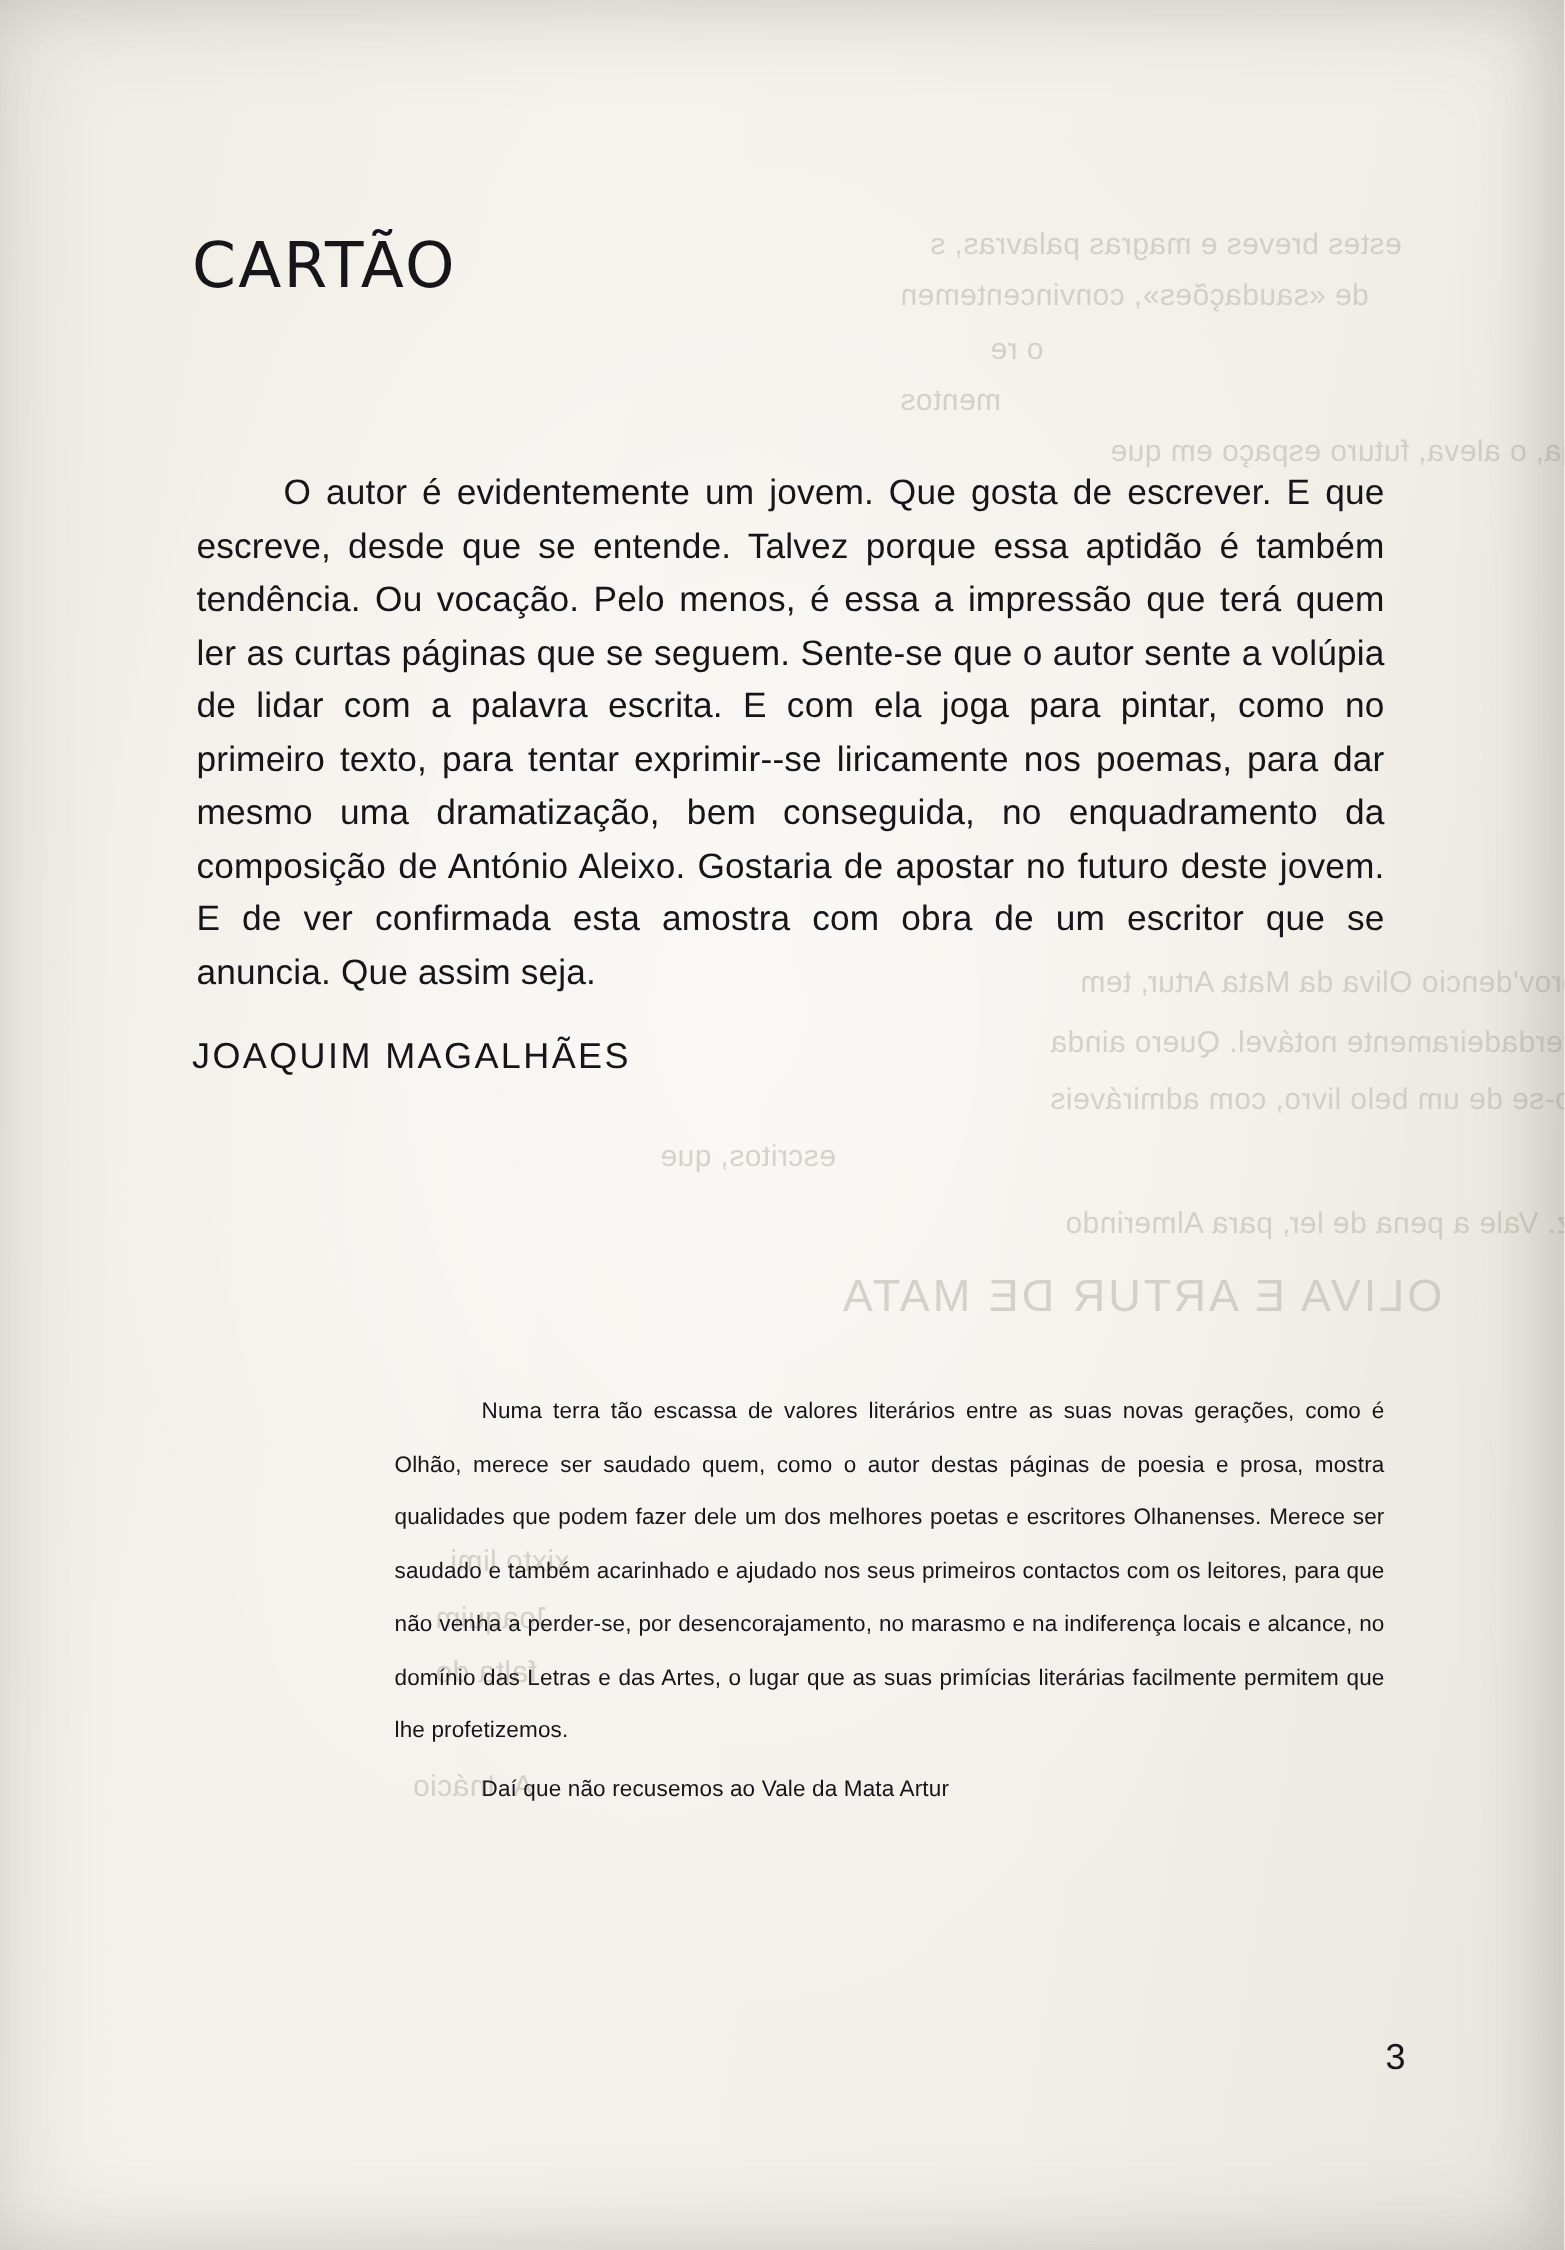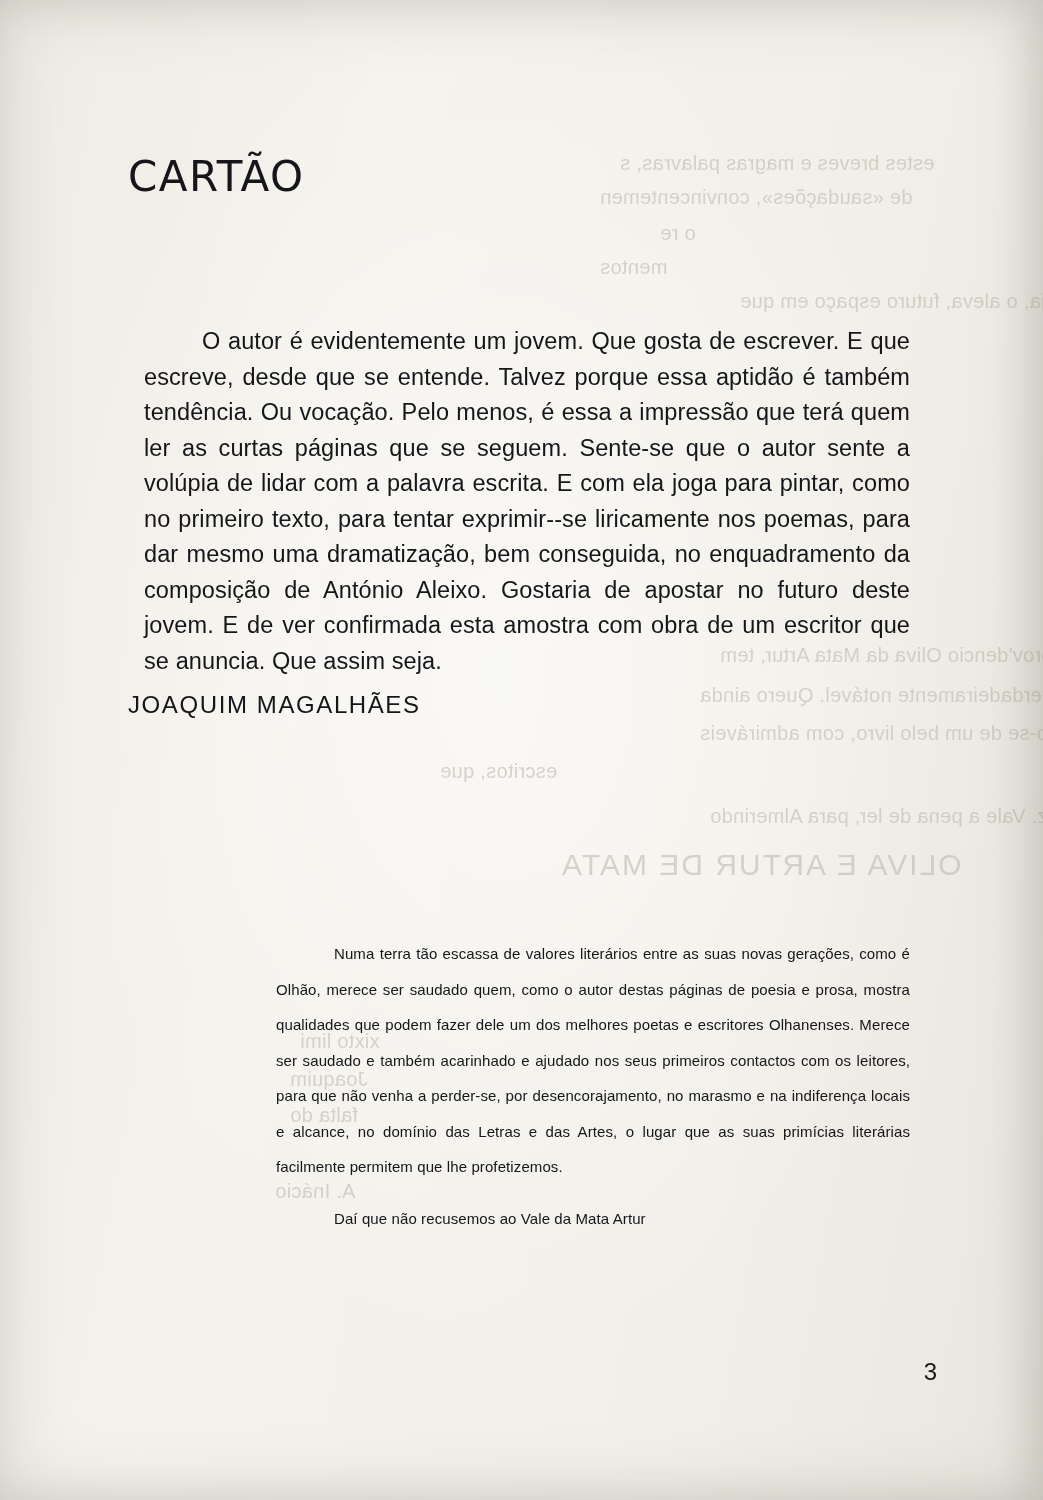--- a/index.html
+++ b/index.html
@@ -74,21 +74,21 @@
     left: 0;
   }
   .title-block-2 {
     position: absolute;
     top: 768px;
     left: 0;
   }
   .title-block-2 .title-line-2 { letter-spacing: 1.2px; }
 
   p.para {
-    margin: 16px;
+    margin: 3px;
     color: #15151a;
     font-size: 23.5px;
     line-height: 35.5px;
     text-align: justify;
     text-justify: inter-word;
     letter-spacing: 0.1px;
   }
   p.para.indent { text-indent: 58px; }
 
   .body-1 {

